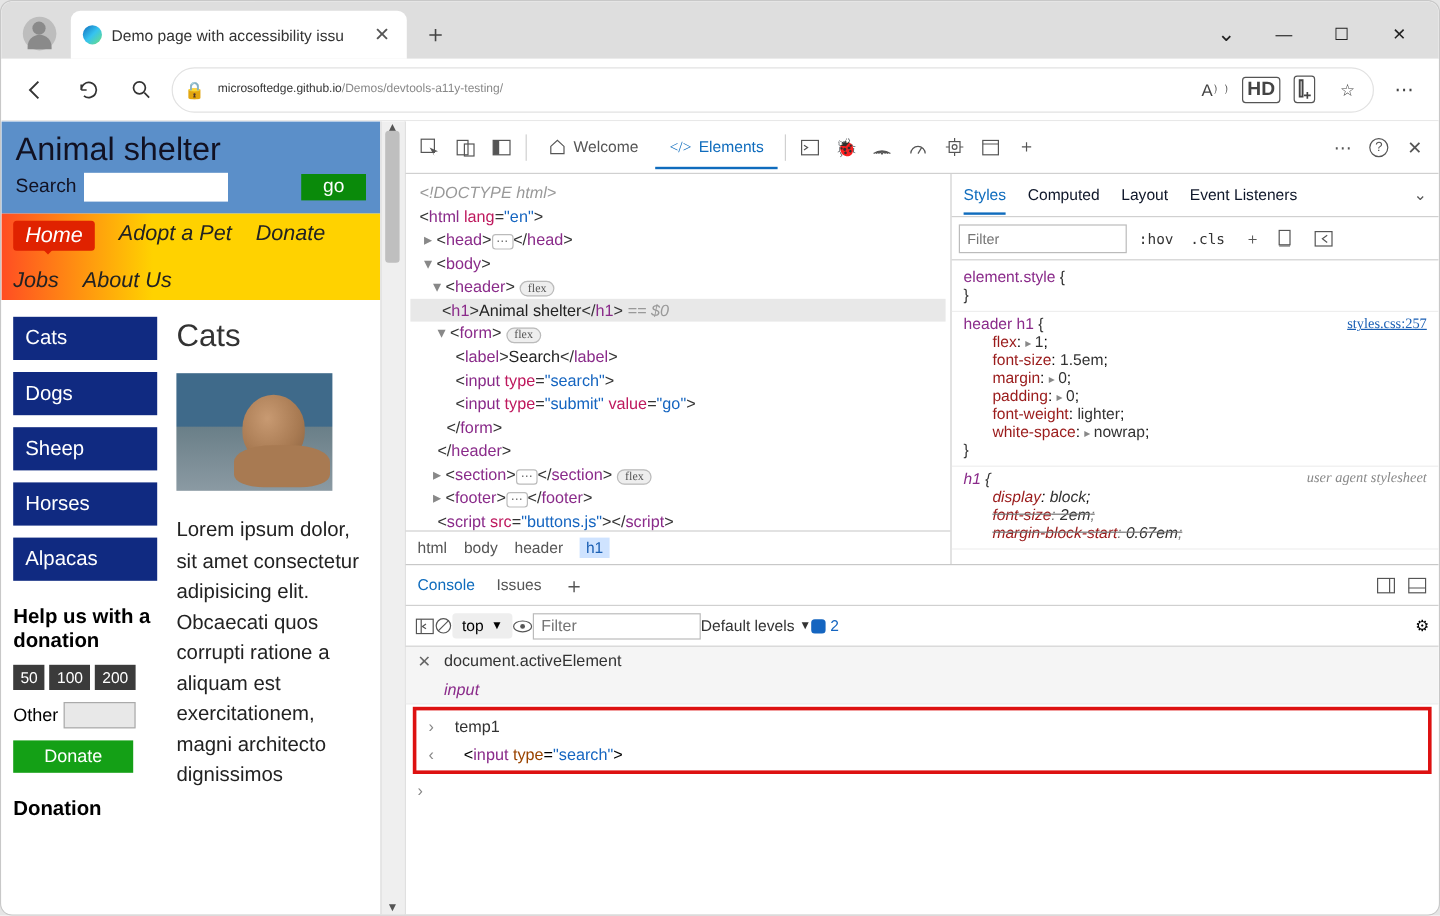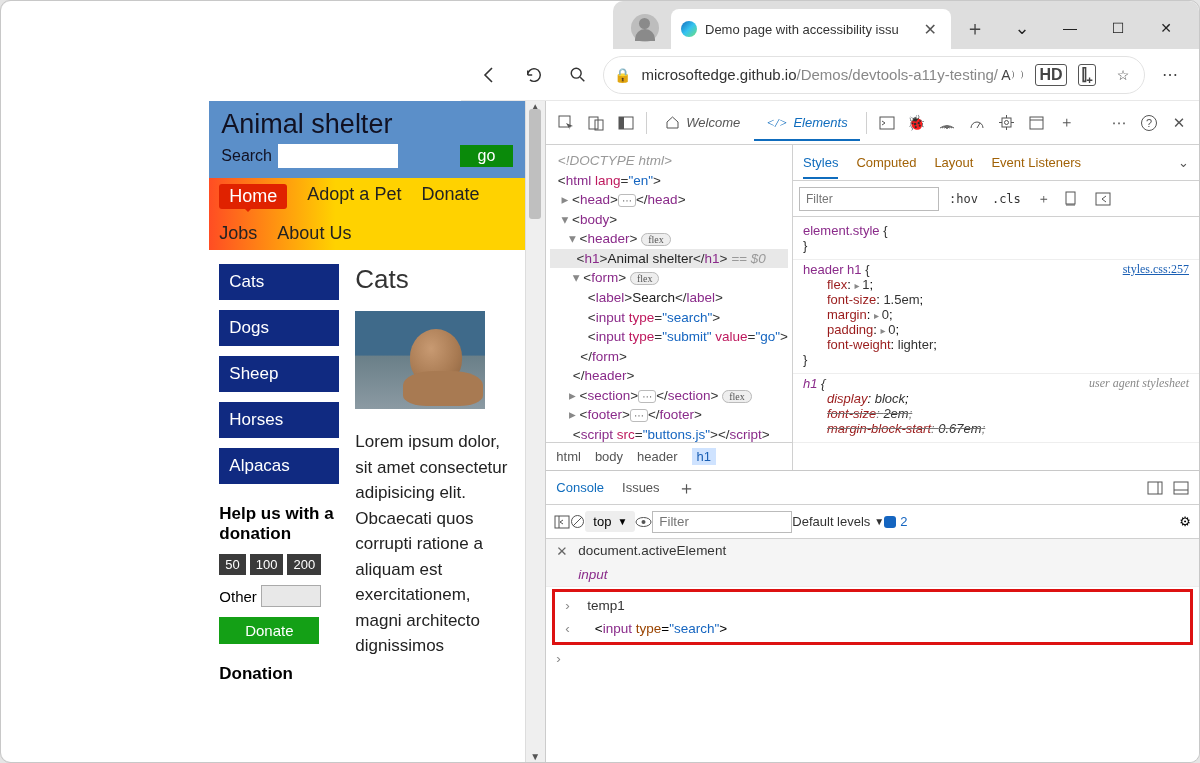--- a/index.html
+++ b/index.html
@@ -1,17 +1,17 @@
 <!DOCTYPE html>
 <html><head>
 <meta charset="utf-8">
 <style>
 * { box-sizing: border-box; margin: 0; padding: 0; font-family: "Segoe UI", Arial, sans-serif; }
 body { background: #e5e5e5; width: 1200px; height: 763px; overflow: hidden; border-radius: 10px; border: 1px solid #c8c8c8;}
-.window { display: flex; flex-direction: column; height: 100%; background: #fff; border-radius: 10px; align-items: flex-end; }
+.window { display: flex; flex-direction: column; height: 100%; background: #fff; border-radius: 10px; }
 
 
 .titlebar { height: 48px; background: #dedede; display: flex; align-items: center; padding: 6px 6px 0 6px; border-radius: 10px 10px 0 0; }
 .titlebar .user-icon { width: 28px; height: 28px; background: #bdbdbd; border-radius: 50%; margin: 0 12px; position: relative; }
 .titlebar .user-icon::before { content:''; position:absolute; width:11px;height:11px;background:#8a8a8a;border-radius:50%; left:8px; top:4px;}
 .titlebar .user-icon::after { content:''; position:absolute; width:20px;height:12px;background:#8a8a8a;border-radius:10px 10px 0 0; left:4px; top:15px;}
 .tab { display:flex; align-items:center; height: 40px; background:#fff; border-radius: 8px 8px 0 0; padding: 0 10px; gap:8px; min-width: 280px; margin-top:2px;}
 .tab .favicon { width:16px;height:16px; border-radius:50%; background:linear-gradient(135deg,#0f6cbd 0%,#36c3f0 50%,#6ee07b 100%);}
 .tab .tab-title { font-size:13px; color:#333; white-space:nowrap; overflow:hidden; text-overflow:ellipsis; flex:1;}
 .tab .tab-close { font-size:16px; color:#555; padding:0 4px; cursor:pointer;}
@@ -19,21 +19,21 @@
 .titlebar .spacer { flex:1;}
 .winbtn { display:flex; gap:2px; align-items:center; padding-right:4px;}
 .winbtn div { width:46px; height:32px; display:flex; align-items:center; justify-content:center; font-size:14px; color:#222;}
 .chev-down::before { content:'⌄'; font-size:18px; }
 
 
 .urlbar { height: 52px; background:#fff; display:flex; align-items:center; padding: 0 10px; gap: 6px; border-bottom:1px solid #e8e8e8;}
 .icon-btn { width:38px; height:38px; display:flex; align-items:center; justify-content:center; color:#444; border-radius:6px; cursor:pointer;}
 .url-field { flex:1; height:38px; border:1px solid #e2e2e2; border-radius: 19px; display:flex; align-items:center; padding: 0 4px 0 10px; background:#fff;}
 .url-field .lock { color:#666; font-size:14px; margin-right:10px;}
-.url-field .url-text { font-size:15px; color:#333; flex:1;}
+.url-field .url-text { font-size:10px; color:#333; flex:1;}
 .url-field .url-text .muted { color:#888;}
 .url-actions { display:flex; gap:2px;}
 .url-actions .icon-btn { width:34px;height:34px; font-size:14px;}
 .boxed-icon { border:1.5px solid #555; border-radius:3px; font-size:16px; font-weight:600; padding:1px 3px;}
 
 
 .content { flex:1; display:flex; overflow:hidden;}
 .page-region { width:336px; display:flex; background:#fff; position:relative;}
 .page { width:316px; display:flex; flex-direction:column; overflow:hidden;}
 .page-scroll { width:20px; background:#efefef; border-left:1px solid #ddd; position:relative;}
@@ -43,21 +43,21 @@
 
 
 .page header { background:#5b8fc9; padding: 8px 12px 10px;}
 .page header h1 { font-weight:300; color:#112; font-size:27px; margin-bottom:4px;}
 .page header .search-row { display:flex; align-items:center; gap:6px;}
 .page header label { color:#112; font-size:16px;}
 .page header input[type=search]{ width:120px; height:24px; border:none; background:#fff;}
 .page header .go-btn { background:#0a8a0a; color:#fff; font-size:16px; padding:2px 18px; border:none; margin-left:auto; font-weight:400;}
 
 
-.page nav { background: linear-gradient(90deg,#ff4d23 0%, #ffd200 40%, #ffd200 100%); padding:6px 10px; display:flex; flex-wrap:wrap; gap: 14px 20px;}
+.page nav { background: linear-gradient(90deg,#ff4d23 0%, #ffd200 40%, #ffd200 100%); padding:6px 10px; display:flex; flex-wrap:wrap; gap: 14px 20px; font-style: italic;}
 .page nav a { color:#222; font-size:18px; text-decoration:none;}
 .page nav a.active { background:#e02200; color:#fff; padding:2px 10px; border-radius:3px; position:relative;}
 .page nav a.active::after { content:''; position:absolute; bottom:-8px; left:24px; border:5px solid transparent; border-top-color:#e02200;}
 
 
 .page .body { flex:1; display:flex; background:#fff; overflow:hidden;border-radius:26px;}
 .page .sidebar { width:140px; padding:14px 10px; display:flex; flex-direction:column; gap:10px;}
 .sidebar .side-btn { background:#102a81; color:#fff; padding: 8px 10px; font-size:17px; text-align:left; cursor:pointer;}
 .sidebar h3 { font-size:17px; font-weight:700; margin-top:10px;}
 .sidebar .chips { display:flex; gap:4px;}
@@ -68,21 +68,21 @@
 .page .main { flex:1; padding: 10px 4px 10px 6px; overflow:hidden;}
 .page .main h2 { font-weight:400; font-size:26px; color:#333; margin:4px 0 16px;}
 .cat-img { width:130px; height:98px; margin-bottom:20px; position:relative; background:linear-gradient(#3f6a8a 0%,#3f6a8a 45%,#6a7f88 46%, #8b9aa3 100%); overflow:hidden;}
 .cat-img::before{content:'';position:absolute;left:55px;top:18px;width:52px;height:56px;background:radial-gradient(ellipse at 40% 35%,#c89a72 0%,#a87a52 60%,#8a6240 100%);border-radius:50% 50% 44% 44%;}
 .cat-img::after{content:'';position:absolute;left:48px;top:60px;width:80px;height:35px;background:#a87a52;border-radius:40% 40% 30% 30%;}
 .page .main p { font-size:17px; line-height:1.5; color:#222;}
 
 
 .devtools { flex:1; display:flex; flex-direction:column; border-left:1px solid #ccc; background:#fff; font-size:13px; min-width:0;}
 .dt-toolbar { height:44px; border-bottom:1px solid #d0d0d0; display:flex; align-items:center; padding:0 6px; gap:2px;}
-.dt-tab { display:flex; align-items:center; gap:6px; padding: 10px 12px; color:#555; cursor:pointer;font-style:italic;}
+.dt-tab { display:flex; align-items:center; gap:6px; padding: 10px 12px; color:#555; cursor:pointer;}
 .dt-tab.active { color:#0f6cbd; border-bottom: 2px solid #0f6cbd; padding-bottom:8px;}
 .dt-toolbar .spacer{flex:1;}
 .dt-toolbar .tool-icon { width:28px; display:flex; justify-content:center; color:#555; font-size:15px;}
 .dt-toolbar .sep { width:1px; height:22px; background:#d0d0d0; margin:0 4px;}
 
 .dt-body { flex:1; display:flex; min-height:0;}
 
 
 .elements-panel { flex:1; display:flex; flex-direction:column; border-right:1px solid #d0d0d0; min-width:0;}
 .dom-tree { flex:1; padding:6px 4px; font-family: Consolas, monospace; font-size:13.5px; line-height:1.45; overflow:hidden; color:#333; position:relative;}
@@ -96,21 +96,21 @@
 .triangle::before { content:'▸ '; color:#888;}
 .triangle.open::before { content:'▾ '; }
 .dom-line.selected { background:#e8e8e8;}
 .dom-line .dots-badge { display:inline-block; border:1px solid #bbb; padding:0 3px; border-radius:3px; font-size:10px; color:#666; line-height:11px;}
 .breadcrumbs { height:28px; border-top:1px solid #d0d0d0; display:flex; align-items:center; padding:0 10px; gap:14px; font-size:13px; color:#555;}
 .breadcrumbs span.active { background:#cfe3ff; color:#1a5fb4; padding:1px 5px;}
 
 
 .styles-panel { width:406px; display:flex; flex-direction:column; font-size:13px;}
 .styles-tabs { height:36px; border-bottom:1px solid #d0d0d0; display:flex; align-items:center; gap:18px; padding:0 10px;}
-.styles-tabs span { color:#a16207; cursor:pointer;}
+.styles-tabs span { color:#0f172a; cursor:pointer;}
 .styles-tabs span.active { color:#0f6cbd; border-bottom:2px solid #0f6cbd; padding-bottom:7px; margin-bottom:-8px;}
 .styles-tabs .chev { margin-left:auto; color:#555;}
 .styles-toolbar { height:36px; border-bottom:1px solid #d0d0d0; display:flex; align-items:center; padding:0 6px; gap:6px;}
 .styles-toolbar input { width:140px; height:24px; border:1px solid #bbb; padding:0 6px; font-size:12px;}
 .styles-toolbar .tb-btn { font-family:Consolas,monospace; font-size:12px; color:#333; padding:2px 4px; cursor:pointer;}
 .styles-toolbar .tb-icon { width:26px; text-align:center; color:#555;}
 .styles-body { flex:1; font-family: Consolas,monospace; font-size:13px; padding:4px 0; overflow:hidden;}
 .rule { padding: 2px 10px 6px; border-bottom:1px solid #eee;}
 .rule .selector { color:#8a2b8a;}
 .rule .brace { color:#333;}
@@ -394,20 +394,21 @@
               <span class="brace">}</span>
             </div>
             <div class="rule">
               <span class="link">styles.css:257</span>
               <span class="selector">header h1</span> <span class="brace">{</span>
               <div class="prop"><span class="name">flex</span>: <span class="arrow"></span><span class="value">1</span>;</div>
               <div class="prop"><span class="name">font-size</span>: <span class="value">1.5em</span>;</div>
               <div class="prop"><span class="name">margin</span>: <span class="arrow"></span><span class="value">0</span>;</div>
               <div class="prop"><span class="name">padding</span>: <span class="arrow"></span><span class="value">0</span>;</div>
               <div class="prop"><span class="name">font-weight</span>: <span class="value">lighter</span>;</div>
+              <div class="prop"><span class="name">white-space</span>: <span class="arrow"></span><span class="value">nowrap</span>;</div>
               <span class="brace">}</span>
             </div>
             <div class="rule ua">
               <span class="ua-label">user agent stylesheet</span>
               <span class="selector">h1</span> <span class="brace">{</span>
               <div class="prop"><span class="name" style="font-style:italic;">display</span>: <span class="value" style="font-style:italic;">block</span>;</div>
               <div class="prop strikethrough"><span class="name">font-size</span>: <span class="value">2em</span>;</div>
               <div class="prop strikethrough"><span class="name">margin-block-start</span>: <span class="value">0.67em</span>;</div>
             </div>
           </div>

